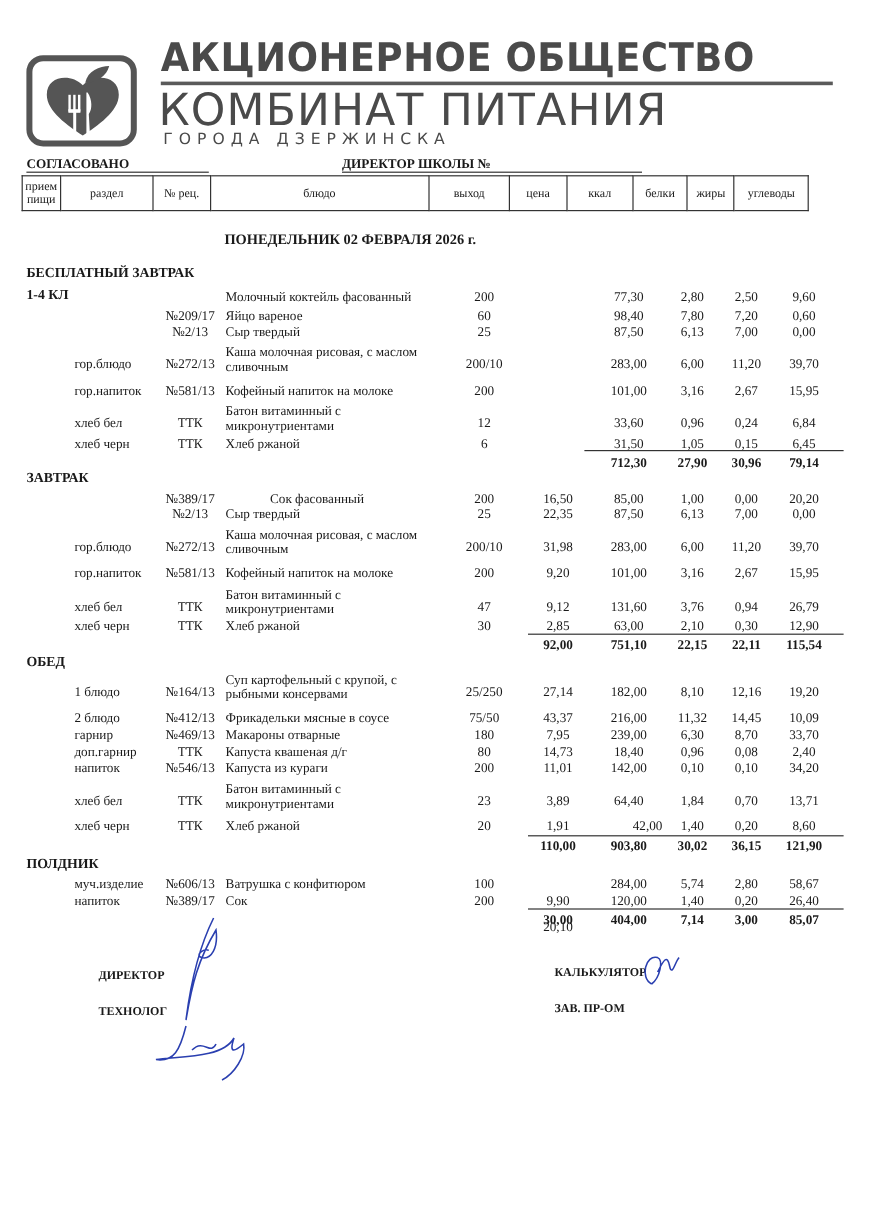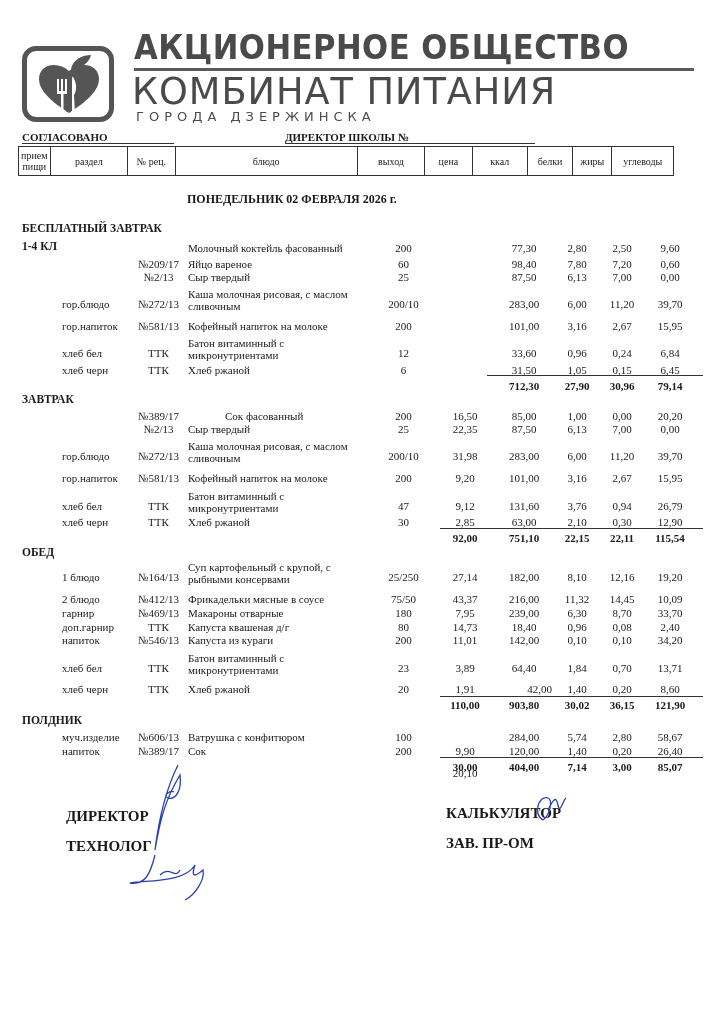--- a/index.html
+++ b/index.html
@@ -29,21 +29,21 @@
   .c-rec { left: 136px; width: 45px; text-align: center; }
   .c-dish { left: 188px; width: 185px; white-space: normal !important; line-height: 12px; }
   .c-out { left: 376px; width: 55px; text-align: center; }
   .c-price { left: 440px; width: 50px; text-align: center; }
   .c-kcal { left: 496px; width: 56px; text-align: center; }
   .c-prot { left: 555px; width: 44px; text-align: center; }
   .c-fat { left: 600px; width: 44px; text-align: center; }
   .c-carb { left: 645px; width: 50px; text-align: center; }
   .tot { font-weight: bold; }
   .tline { height: 1px; background: #333; }
-  .sig-label { font-size: 15px; font-weight: bold; white-space: nowrap; }
+  .sig-label { font-size: 10px; font-weight: bold; white-space: nowrap; margin-left: 16px; }
   .sig { stroke: #2a3fb0; fill: none; stroke-width: 1.3; }
 </style>
 </head>
 <body>
 
 <div class="abs logo">
   <svg width="72" height="62" viewBox="0 0 72 62">
     <path d="M36 18 C26 8 6 10 6 26 C6 40 24 52 36 60 C48 52 66 40 66 26 C66 10 46 8 36 18 Z" fill="#555"></path>
     <path d="M38 16 C40 6 50 2 58 2 C56 10 48 16 38 16 Z" fill="#555"></path>
     <rect x="24" y="26" width="2" height="14" fill="#fff"></rect>

